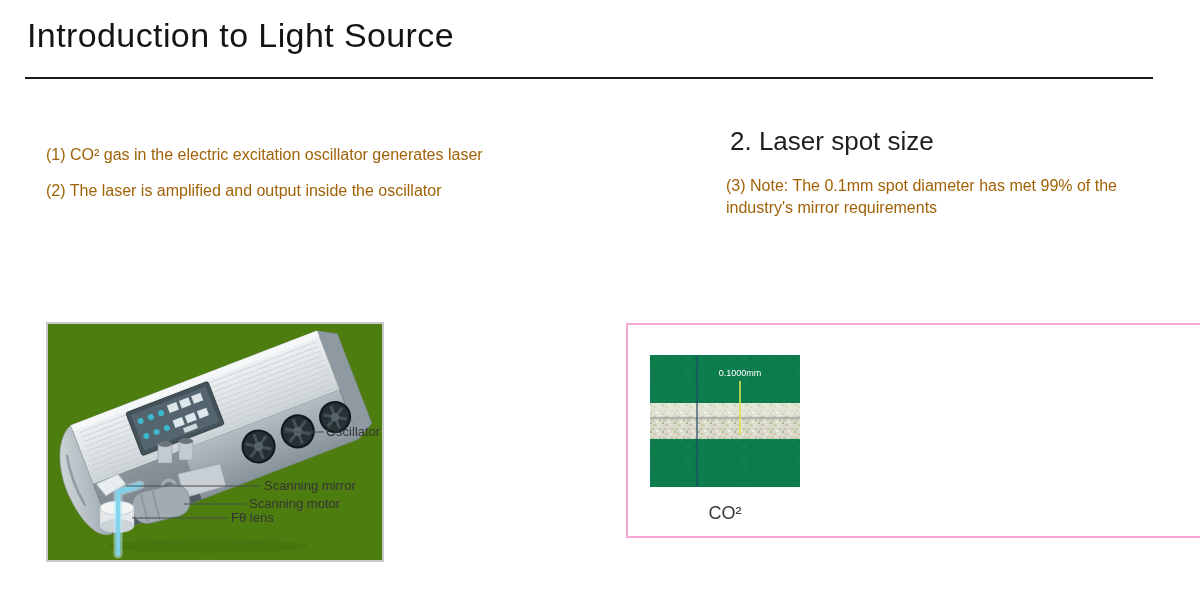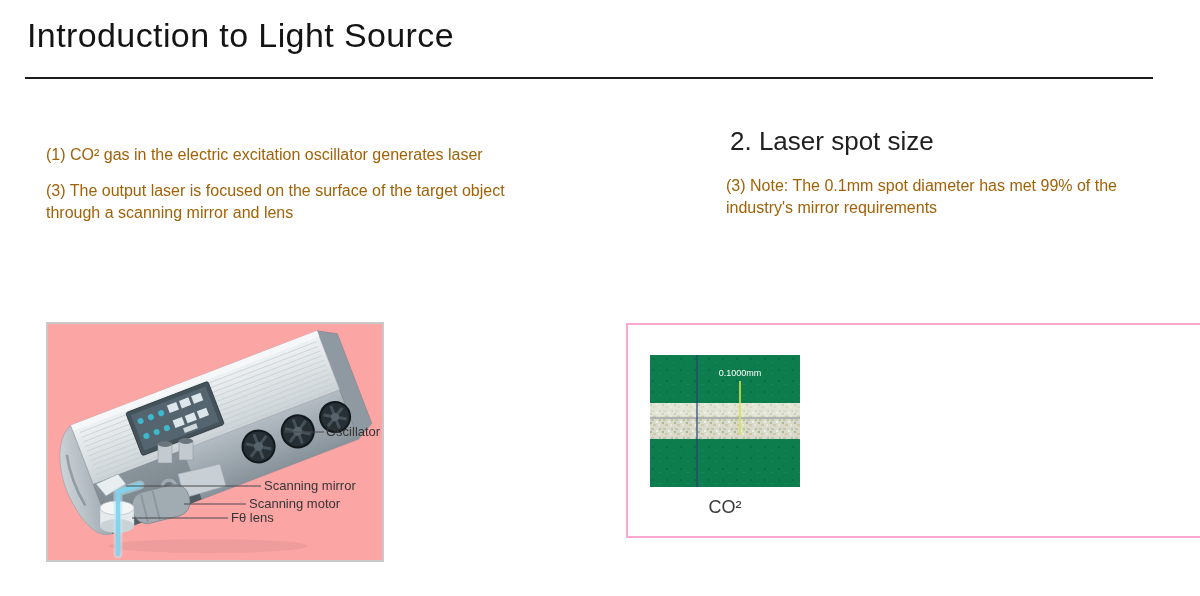--- a/index.html
+++ b/index.html
@@ -18,31 +18,31 @@
   .col-left{left:44px;width:592px;}
   .col-right{left:712px;width:474px;margin-left:12px;}
   .section-heading{
     margin:0;font-size:26px;font-weight:400;color:#202020;line-height:31px;
   }
   .col-right .section-heading{padding-left:6px;}
   .items{margin-top:18px;padding-left:2px;}
   .item{font-size:16px;color:#a16207;line-height:22px;margin:0 0 14px 0;}
   .device-box{
     position:absolute;left:46px;top:322px;width:338px;height:240px;
-    border:2px solid #c9c9c9;box-sizing:border-box;background:#fca5a5;
+    border:2px solid #c9c9c9;box-sizing:border-box;background:#4d7c0f;
   }
   .device-box svg{display:block;width:334px;height:236px;}
   .spot-box{
     position:absolute;left:626px;top:323px;width:644px;height:215px;
     border:2px solid #f9a8d4;box-sizing:border-box;background:#fff;
     display:flex;justify-content:space-between;padding:30px 14px 0 14px;
   }
   .micro-col{width:166px;display:flex;flex-direction:column;align-items:center;}
   .micro-col svg{width:150px;height:132px;display:block;}
-  .micro-caption{margin-top:10px;font-size:18px;color:#3a3a3a;}
+  .micro-caption{margin-top:16px;font-size:18px;color:#3a3a3a;}
   .callout-text{font-size:13px;fill:#353535;}
 </style>
 </head>
 <body>
 
 <svg width="0" height="0" style="position:absolute" aria-hidden="true">
   <defs>
     <linearGradient id="topGrad" x1="0" y1="0" x2="0" y2="1">
       <stop offset="0" stop-color="#f1f4f5"></stop>
         <stop offset="1" stop-color="#ccd3d7"></stop>
@@ -71,21 +71,21 @@
     </pattern>
   </defs>
 </svg>
 
 <div class="page-title">Introduction to Light Source</div>
 <div class="title-rule"></div>
 
 <div class="col col-left">
   <div class="items">
     <p class="item">(1) CO² gas in the electric excitation oscillator generates laser</p>
-    <p class="item"><span>(3) The output laser is focused on the surface of the target object</span><br><span>through a scanning mirror and lens</span></p>
+    <p class="item">(2) The laser is amplified and output inside the oscillator</p>
   </div>
 </div>
 
 <div class="col col-right">
   <h2 class="section-heading">2. Laser spot size</h2>
   <div class="items">
     <p class="item"><span>(3) Note: The 0.1mm spot diameter has met 99% of the</span><br><span>industry's mirror requirements</span></p>
   </div>
 </div>
 

